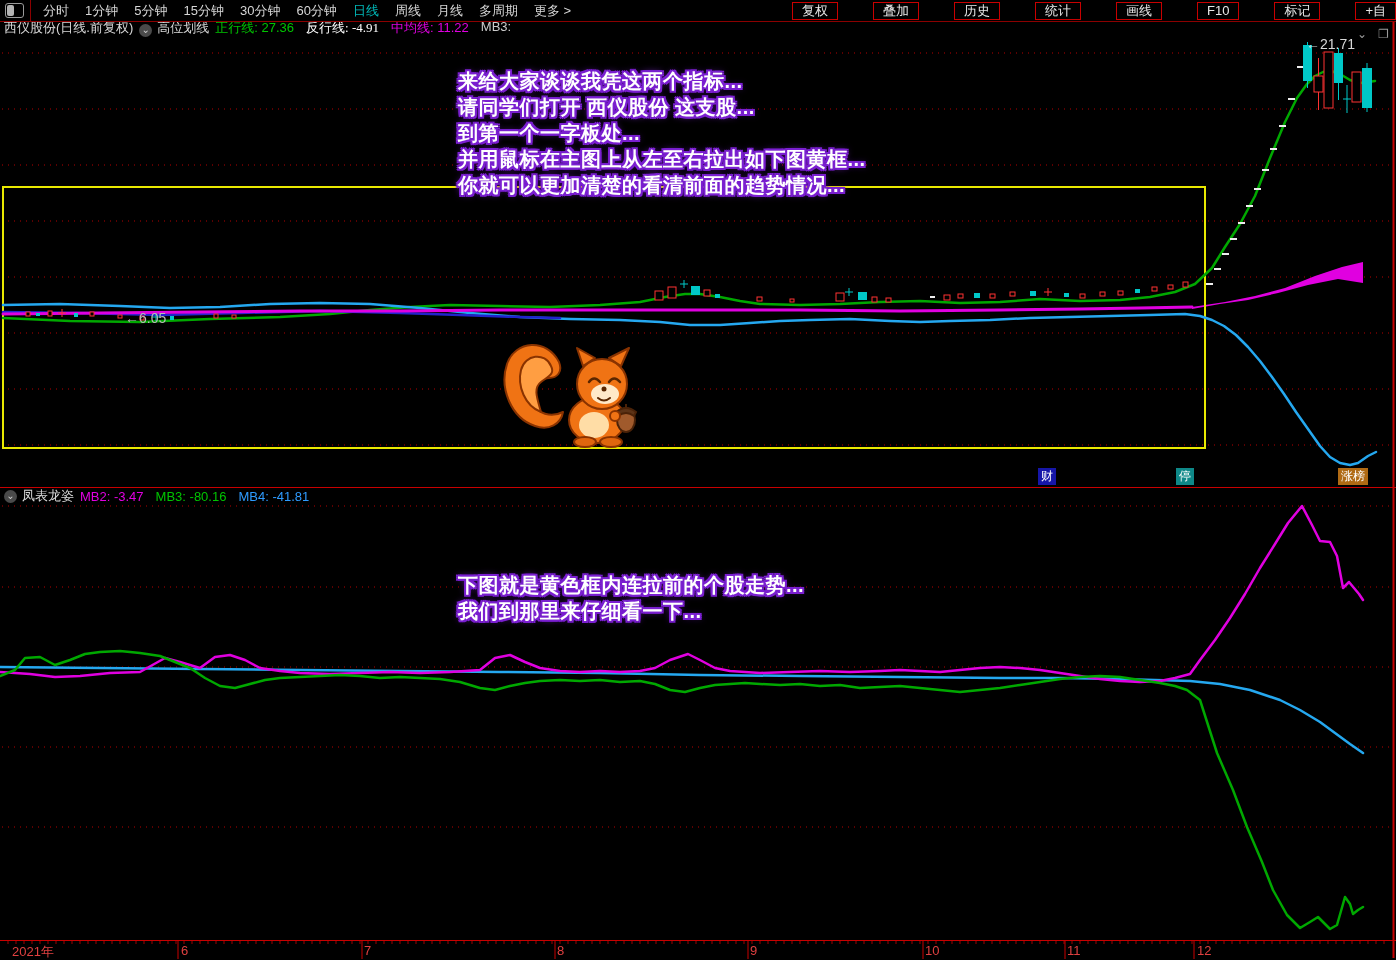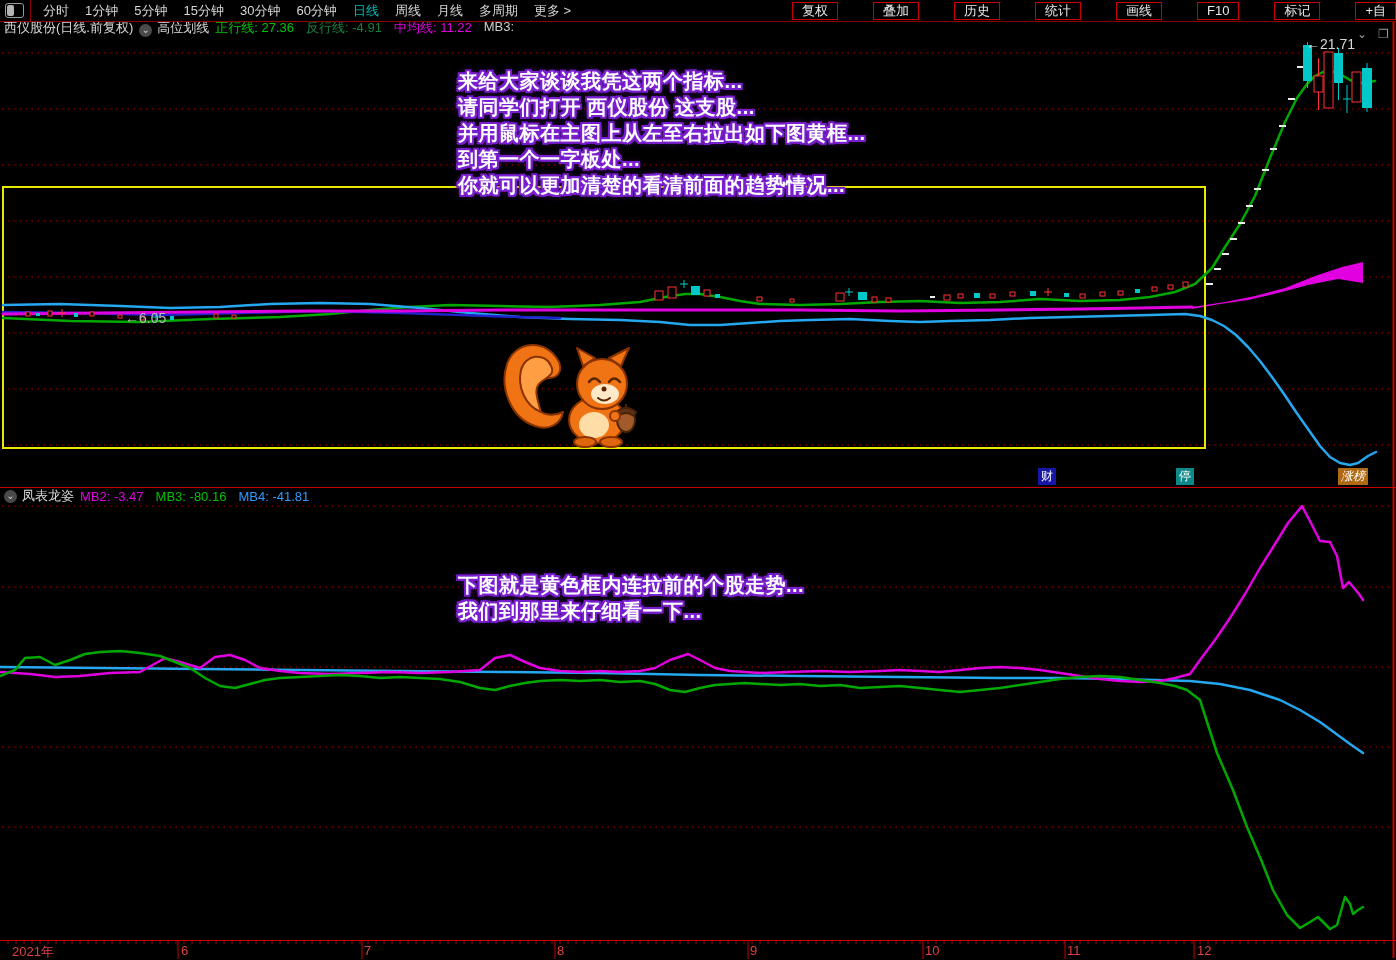--- a/index.html
+++ b/index.html
@@ -358,34 +358,34 @@
         <span class="tbtn">+自</span>
       </span>
   </div>
 
   <div id="main-header" class="pane-header">
     <span class="ptitle">西仪股份(日线.前复权)</span>
     <span class="circ-icon">⌄</span>
     <span class="ptitle">高位划线</span>
     <span style="display:flex;">
         <span class="ro" style="color: rgb(0, 196, 0);">正行线: 27.36</span>
-        <span class="ro" style="color: #15803d;">反行线: -4.91</span>
+        <span class="ro" style="color: #ffffff; font-family: Liberation Serif, serif;">反行线: -4.91</span>
         <span class="ro" style="color: rgb(224, 0, 224);">中均线: 11.22</span>
         <span class="ro" style="color: rgb(204, 204, 204);">MB3: </span>
       </span>
   </div>
 
   <span class="corner-icon" style="left:1357px;top:27px;">⌄</span>
   <span class="corner-icon" style="left:1378px;top:27px;">❐</span>
 
   <div id="anno-top" class="anno-block">
       <div>来给大家谈谈我凭这两个指标...</div>
       <div>请同学们打开 西仪股份 这支股...</div>
+      <div>到第一个一字板处...</div>
       <div>并用鼠标在主图上从左至右拉出如下图黄框...</div>
-      <div>到第一个一字板处...</div>
       <div>你就可以更加清楚的看清前面的趋势情况...</div>
     </div>
 
   <span id="price-low" class="price-label">←6.05</span>
   <span id="price-high" class="price-label">←21.71</span>
 
   <svg id="squirrel" width="162" height="122" viewBox="0 0 162 122">
     <g stroke="#8a3300" stroke-width="2" stroke-linejoin="round">
       <path d="M62,30 C50,6 18,8 10,32 C2,56 14,86 38,94 C52,99 64,92 66,80 C54,86 40,82 36,70 C32,58 40,46 52,46 C60,46 66,40 62,30 Z" fill="#f07314"></path>
       <path d="M54,34 C48,20 28,22 24,38 C20,54 28,74 44,80 C40,66 36,56 44,50 C52,44 58,42 54,34 Z" fill="#ff9e42"></path>
@@ -406,21 +406,21 @@
       <ellipse cx="129" cy="88" rx="9" ry="12" fill="#a05a2c"></ellipse>
       <path d="M119,80 Q129,72 139,80 L137,84 Q129,78 121,84 Z" fill="#5c3317"></path>
       <line x1="129" y1="72" x2="129" y2="77"></line>
     </g>
     <circle cx="118" cy="84" r="5" fill="#f07314" stroke="#8a3300" stroke-width="2"></circle>
   </svg>
 
   <div id="badges">
       <span class="badge" style="left: 1038px; background: rgb(22, 22, 168);">财</span>
       <span class="badge" style="left: 1176px; background: rgb(14, 136, 136);">停</span>
-      <span class="badge" style="left: 1338px; background: rgb(176, 106, 20); font-style: italic;">涨榜</span>
+      <span class="badge" style="left: 1338px; background: rgb(176, 106, 20);">涨榜</span>
     </div>
 
   <div id="sub-header" class="pane-header">
     <span class="circ-icon">⌄</span>
     <span class="ptitle">凤表龙姿</span>
     <span style="display:flex;">
         <span class="ro" style="color: rgb(224, 0, 224);">MB2: -3.47</span>
         <span class="ro" style="color: rgb(0, 196, 0);">MB3: -80.16</span>
         <span class="ro" style="color: rgb(46, 155, 255);">MB4: -41.81</span>
       </span>

